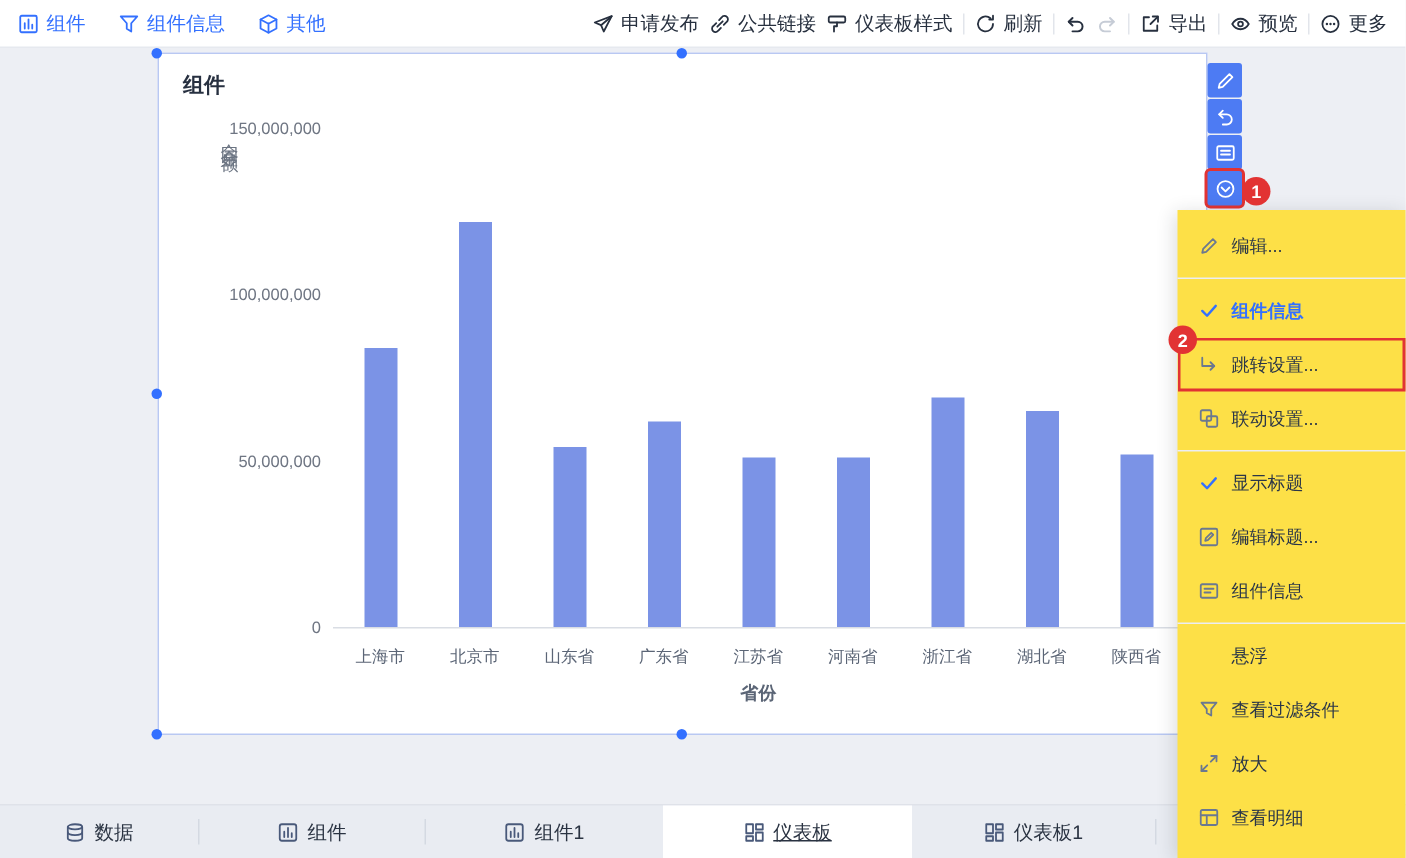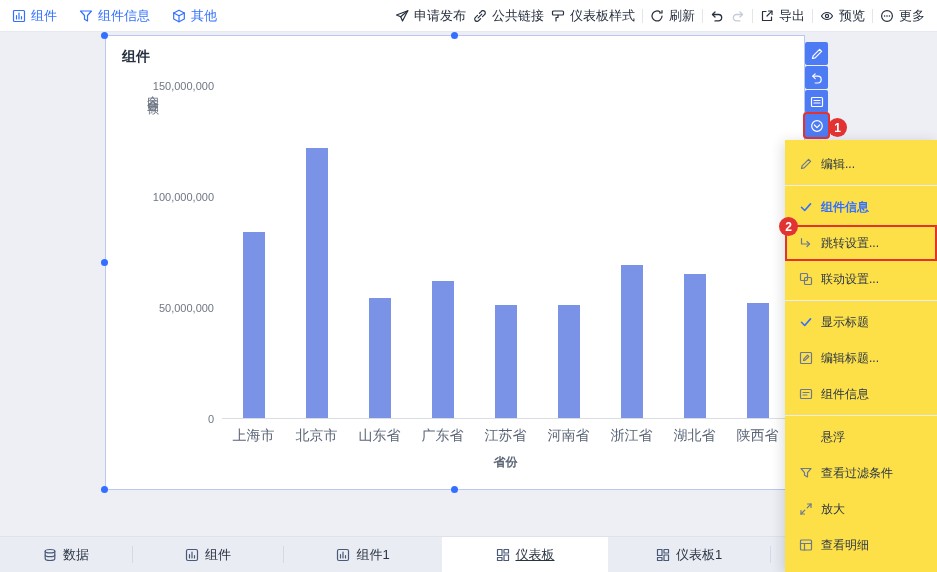--- a/index.html
+++ b/index.html
@@ -25,21 +25,21 @@
   .component-title{position:absolute;left:16px;top:12px;font-size:14px;font-weight:700;color:#273040;}
   .y-title{position:absolute;left:38px;top:50px;bottom:70px;display:flex;align-items:center;
            writing-mode:vertical-rl;font-size:12px;color:#6b7482;letter-spacing:2px;}
   .y-ticks{position:absolute;left:44px;width:64px;top:50px;bottom:70px;}
   .y-tick{position:absolute;right:0;transform:translateY(50%);font-size:11px;color:#6f7683;white-space:nowrap;}
   .plot{position:absolute;left:116px;right:15px;top:50px;bottom:70px;border-bottom:1px solid #d9dde4;}
   .bars{display:flex;align-items:flex-end;height:100%;}
   .bar-col{flex:1;display:flex;justify-content:center;align-items:flex-end;height:100%;}
   .bar{width:22px;}
   .x-labels{position:absolute;left:116px;right:15px;bottom:44px;display:flex;}
-  .x-label{flex:1;text-align:center;font-size:14px;color:#5b6576;}
+  .x-label{flex:1;text-align:center;font-size:11px;color:#5b6576;}
   .x-title{position:absolute;left:116px;right:15px;bottom:18px;text-align:center;font-size:12px;color:#5b6576;font-weight:bold;}
 
   .handle{position:absolute;width:7px;height:7px;border-radius:50%;background:#3370ff;z-index:5;}
 
   
   .side-toolbar{position:absolute;left:805px;top:10px;display:flex;flex-direction:column;gap:1px;z-index:6;}
   .side-cell{width:23px;height:23px;background:#4d7bf3;color:#fff;border-radius:2px;
              display:flex;align-items:center;justify-content:center;cursor:pointer;}
   .side-cell.highlighted{box-shadow:0 0 0 2px #e23333;}
 

